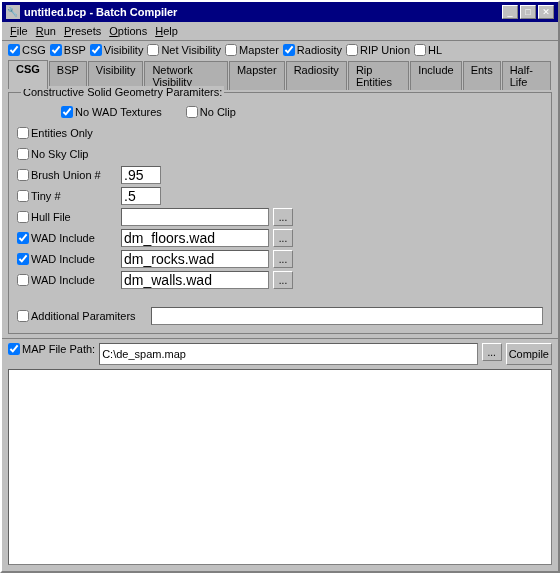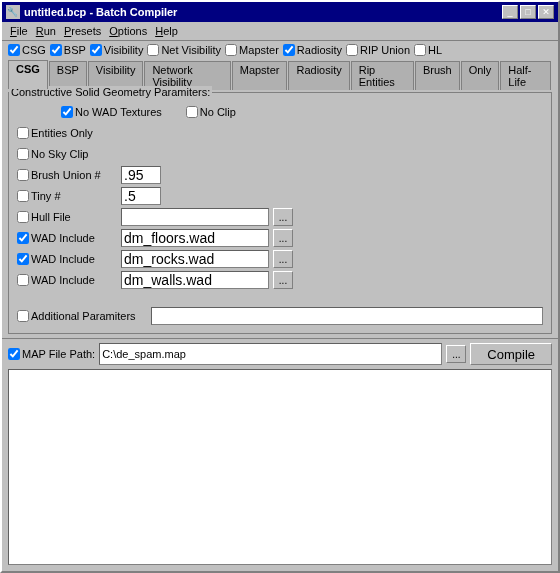--- a/index.html
+++ b/index.html
@@ -137,21 +137,21 @@
       border: 1px solid #808080;
       border-top: 1px solid #808080;
       padding: 6px 8px 8px 8px;
       position: relative;
       background: #c0c0c0;
       flex: 1;
     }
     .group-label {
       position: absolute;
       top: -7px;
-      left: 0;
+      left: 12px;
       background: #c0c0c0;
       padding: 0 2px;
       font-size: 11px;
     }
     .form-rows {
       display: flex;
       flex-direction: column;
       gap: 3px;
       margin-top: 4px;
     }
@@ -188,45 +188,45 @@
       border-right-color: #808080;
       border-bottom-color: #808080;
       font-size: 10px;
       cursor: pointer;
       display: flex;
       align-items: center;
       justify-content: center;
     }
     .map-path-section {
       display: flex;
-      align-items: center;
+      align-items: flex-start;
       gap: 4px;
       padding: 4px 6px;
       flex-shrink: 0;
       background: #c0c0c0;
       border-top: 1px solid #808080;
     }
     .map-path-input {
       flex: 1;
       height: 22px;
       background: white;
       border: 1px solid #808080;
       border-top-color: #606060;
       border-left-color: #606060;
       font-size: 11px;
       padding: 0 2px;
     }
     .compile-btn {
       height: 22px;
-      padding: 0 16px;
+      padding: 0 2px;
       background: #c0c0c0;
       border: 1px solid #ffffff;
       border-right-color: #808080;
       border-bottom-color: #808080;
-      font-size: 13px;
+      font-size: 11px;
       cursor: pointer;
       white-space: nowrap;
     }
     .output-area {
       flex: 1;
       background: white;
       border: 1px solid #808080;
       border-top-color: #606060;
       border-left-color: #606060;
       margin: 0 6px 6px 6px;
@@ -297,22 +297,22 @@
   </div>
 
   <div class="tabs-row">
     <div class="tab active">CSG</div>
     <div class="tab">BSP</div>
     <div class="tab">Visibility</div>
     <div class="tab">Network Visibility</div>
     <div class="tab">Mapster</div>
     <div class="tab">Radiosity</div>
     <div class="tab">Rip Entities</div>
-    <div class="tab">Brush</div>
-    <div class="tab">Only</div>
+    <div class="tab">Include</div>
+    <div class="tab">Ents</div>
     <div class="tab">Half-Life</div>
   </div>
 
   <div class="content-area">
     <div class="group-box">
       <span class="group-label">Constructive Solid Geometry Paramiters:</span>
       <div class="form-rows">
 
         <div class="form-row">
           <label class="checkbox-label" style="min-width:0;padding-left:44px;">

